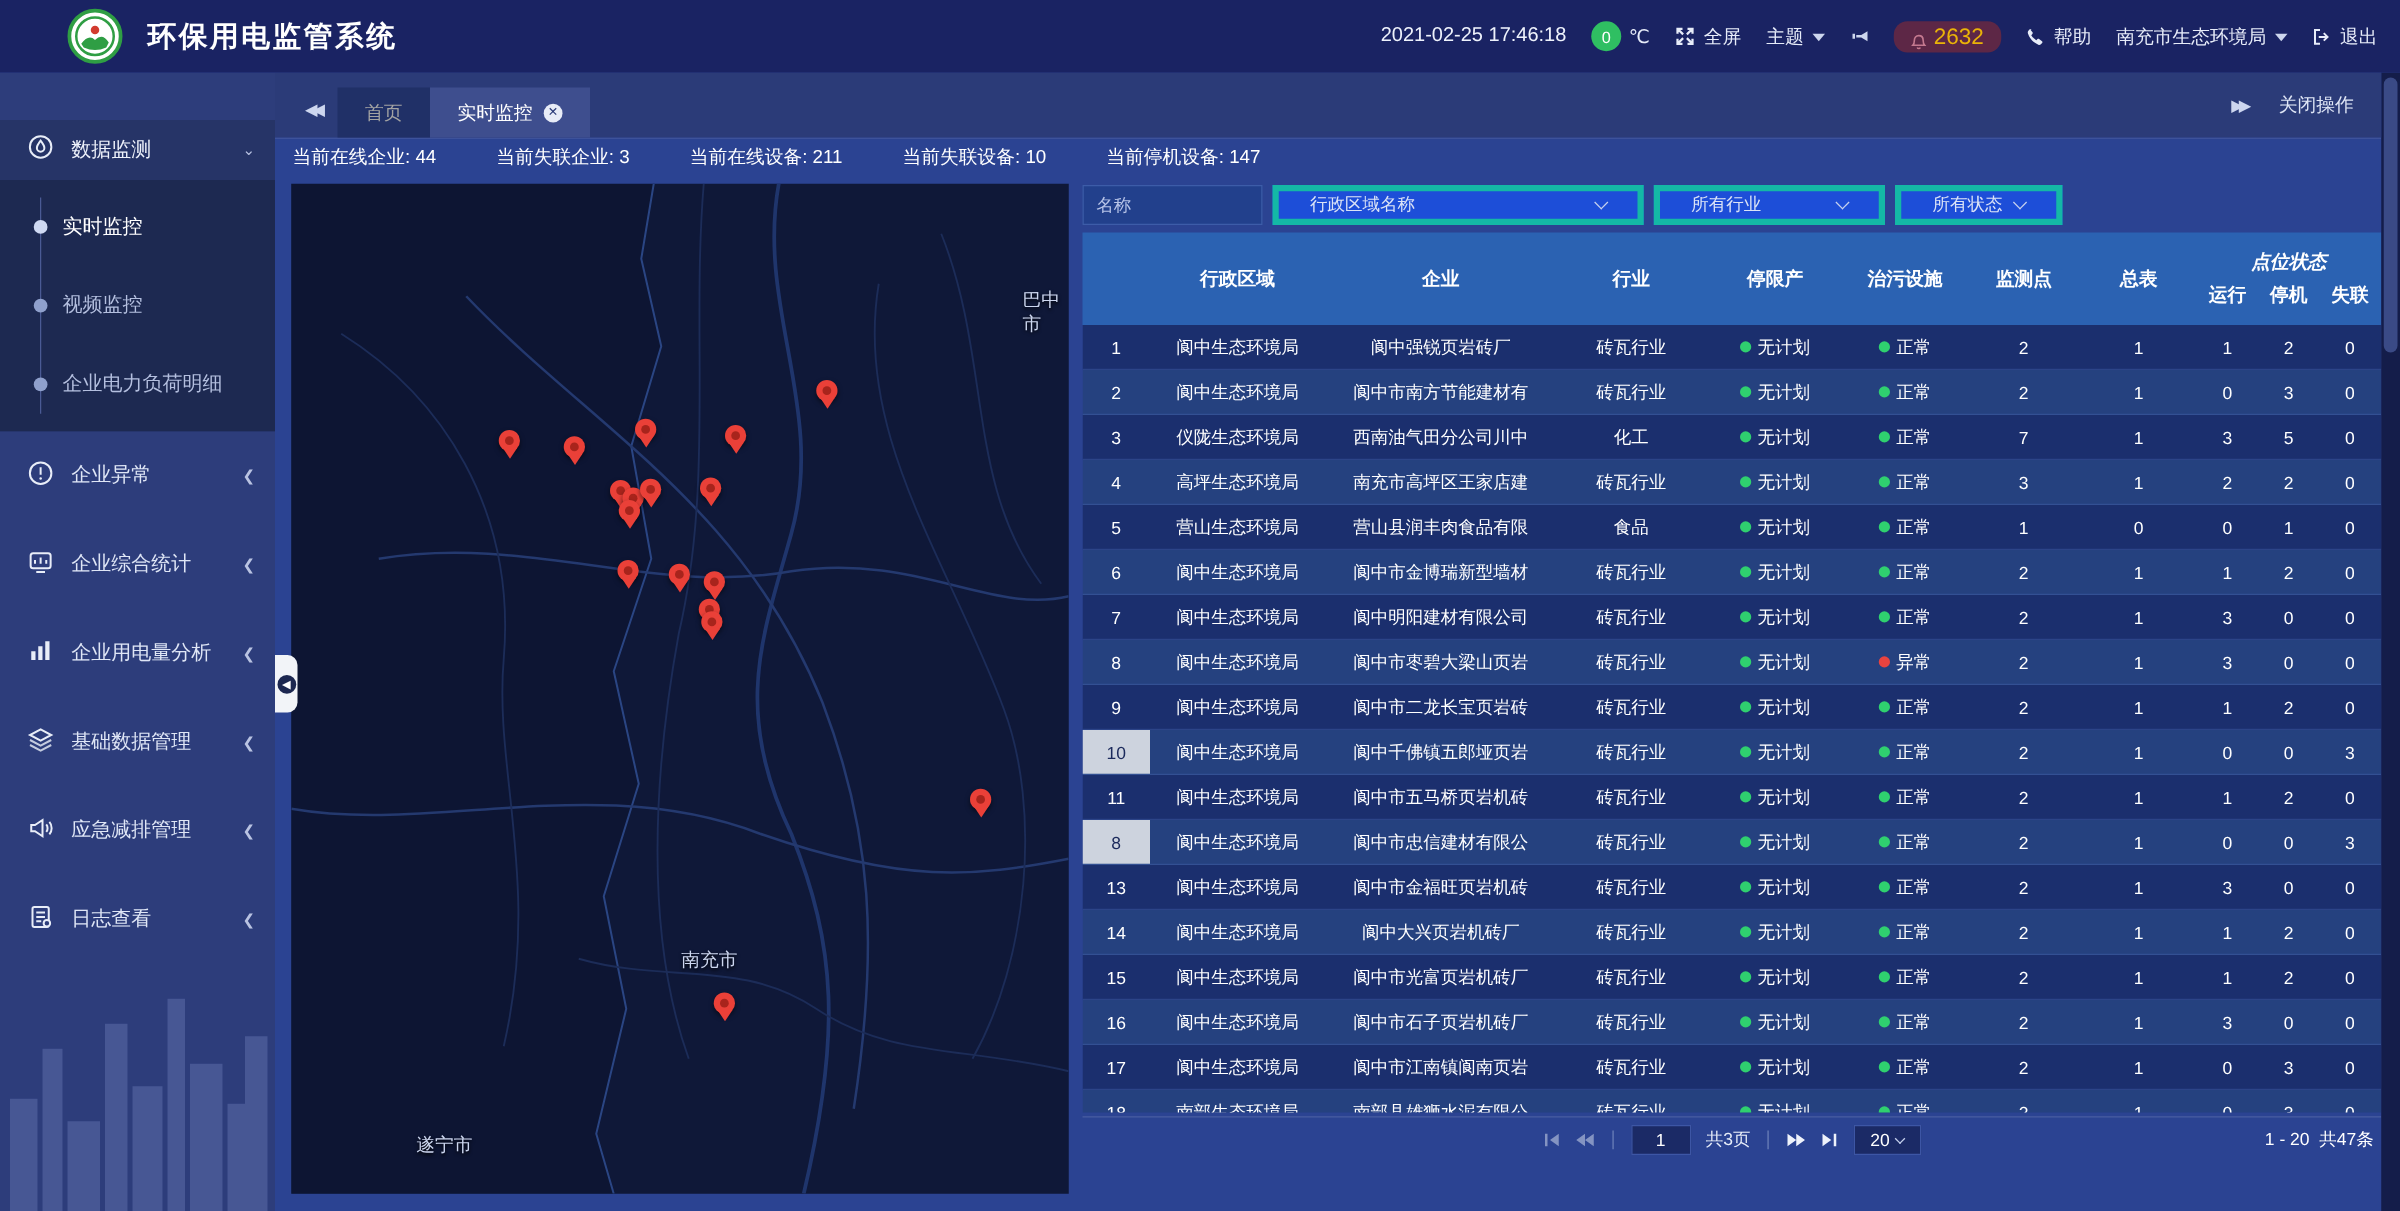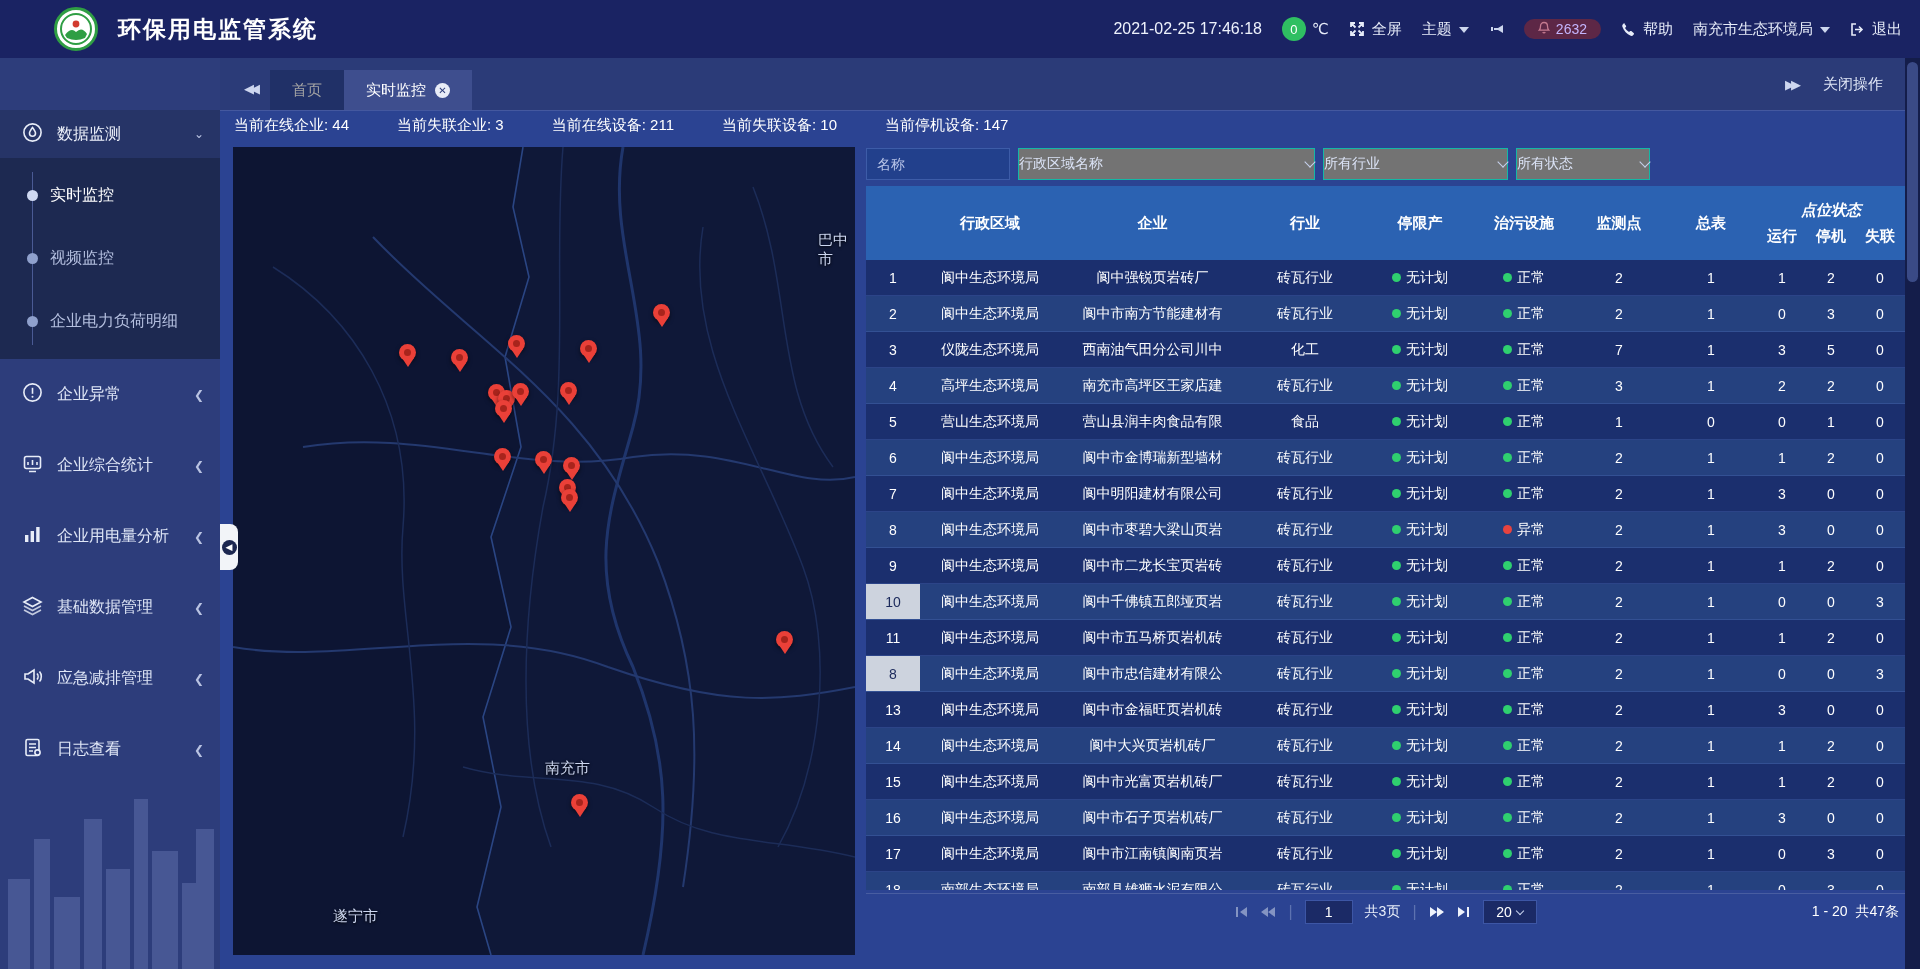--- a/index.html
+++ b/index.html
@@ -7,25 +7,25 @@
   
   .app-header{position:absolute;left:0;top:0;width:1920px;height:58px;background:#1a2363;display:flex;align-items:center;padding:0 18px;z-index:30;}
   .logo{width:44px;height:44px;border-radius:50%;background:#fff;border:3px solid #2f9e44;margin-left:36px;display:flex;align-items:center;justify-content:center;flex-shrink:0;}
   .app-title{color:#fff;font-size:23px;font-weight:bold;margin-left:20px;letter-spacing:2px;}
   .header-right{margin-left:auto;display:flex;align-items:center;gap:20px;color:#e7ecf9;font-size:15px;}
   .datetime{font-size:16px;color:#eef2fc;}
   .temp{display:flex;align-items:center;gap:6px;}
   .temp-badge{width:24px;height:24px;border-radius:50%;background:#2fbf62;color:#fff;font-size:13px;display:flex;align-items:center;justify-content:center;}
   .hbtn{display:flex;align-items:center;gap:7px;cursor:pointer;color:#e7ecf9;}
   .caret{width:0;height:0;border-left:5px solid transparent;border-right:5px solid transparent;border-top:6px solid #cdd6ee;display:inline-block;margin-top:2px;}
-  .badge-pill{background:#5d2746;color:#c4b5fd;border-radius:11px;padding:2px 14px;font-size:14px;display:flex;align-items:flex-start;gap:6px;}
+  .badge-pill{background:#5d2746;color:#eab308;border-radius:11px;padding:2px 14px;font-size:18px;display:flex;align-items:flex-end;gap:6px;}
   svg.ic{display:block;}
   
   .sidebar{position:absolute;left:0;top:58px;width:220px;height:911px;background:#2d3d7b;z-index:20;overflow:hidden;}
-  .menu{padding-top:52px;}
+  .menu{padding-top:38px;}
   .menu-head{height:48px;display:flex;align-items:center;padding:0 16px 0 22px;color:#eef2fb;font-size:16px;cursor:pointer;}
   .menu-head .lbl{margin-left:14px;}
   .menu-head .arrow{margin-left:auto;color:#b9c3e2;font-size:12px;}
   .section-expanded{background:#263467;}
   .submenu{background:#1d2951;position:relative;padding:6px 0;}
   .submenu .track{position:absolute;left:32px;top:14px;bottom:14px;width:1px;background:#4a5a94;}
   .sub-item{height:63px;display:flex;align-items:center;padding-left:50px;color:#b4bfdf;font-size:16px;cursor:pointer;position:relative;}
   .sub-item .dot{position:absolute;left:27px;width:11px;height:11px;border-radius:50%;background:#8fa0cc;}
   .sub-item.active{color:#ffffff;}
   .sub-item.active .dot{background:#cfd9f2;}
@@ -51,21 +51,21 @@
   .map svg.roads{position:absolute;left:0;top:0;}
   .map-label{position:absolute;color:#cdd7f0;font-size:15px;text-shadow:0 1px 3px #000;}
   .pin{position:absolute;width:17px;height:17px;background:#ea4038;border-radius:50%;box-shadow:0 2px 4px rgba(0,0,0,.55);cursor:pointer;}
   .pin::before{content:'';position:absolute;left:5px;top:5px;width:7px;height:7px;border-radius:50%;background:#a8241c;}
   .pin::after{content:'';position:absolute;left:50%;top:14px;transform:translateX(-50%);border:6px solid transparent;border-top:9px solid #ea4038;}
   
   .panel{position:absolute;left:866px;top:148px;width:1039px;height:781px;}
   .filters{display:flex;gap:8px;height:32px;}
   .f-input{width:144px;height:32px;background:#22408c;border:1px solid #3d5ca8;color:#e7ecf9;font-size:14px;padding:0 10px;outline:none;}
   .f-input::placeholder{color:#b8c4e8;}
-  .f-select{height:32px;background:#737373;border:1px solid #14b8a6;color:#dbe3f6;font-size:14px;display:flex;align-items:center;padding:0 0;cursor:pointer;}
+  .f-select{height:32px;background:#1d4ed8;border:5px solid #14b8a6;color:#dbe3f6;font-size:14px;display:flex;align-items:center;padding:0 25px;cursor:pointer;}
   .f-select .chev{width:8px;height:8px;border-right:1.6px solid #c7d2ee;border-bottom:1.6px solid #c7d2ee;transform:rotate(45deg);margin-left:auto;margin-top:-4px;}
   .sel-region{width:297px;} .sel-industry{width:185px;} .sel-status{width:134px;}
   .thead{margin-top:6px;height:74px;background:#2b62b2;display:flex;color:#fff;font-size:15px;font-weight:bold;}
   .th{display:flex;align-items:center;justify-content:center;}
   .c0{width:54px;}.c1{width:140px;}.c2{width:185px;}.c3{width:120px;}.c4{width:110px;}.c5{width:98px;}.c6{width:92px;}.c7{width:92px;}
   .cg{width:148px;display:flex;flex-direction:column;justify-content:center;}
   .cg .ps-title{text-align:center;font-style:italic;height:26px;line-height:30px;}
   .cg .ps-sub{display:flex;height:30px;}
   .cg .ps-sub div{display:flex;align-items:center;justify-content:center;}
   .c8{width:50px;}.c9{width:48px;}.c10{width:50px;}

